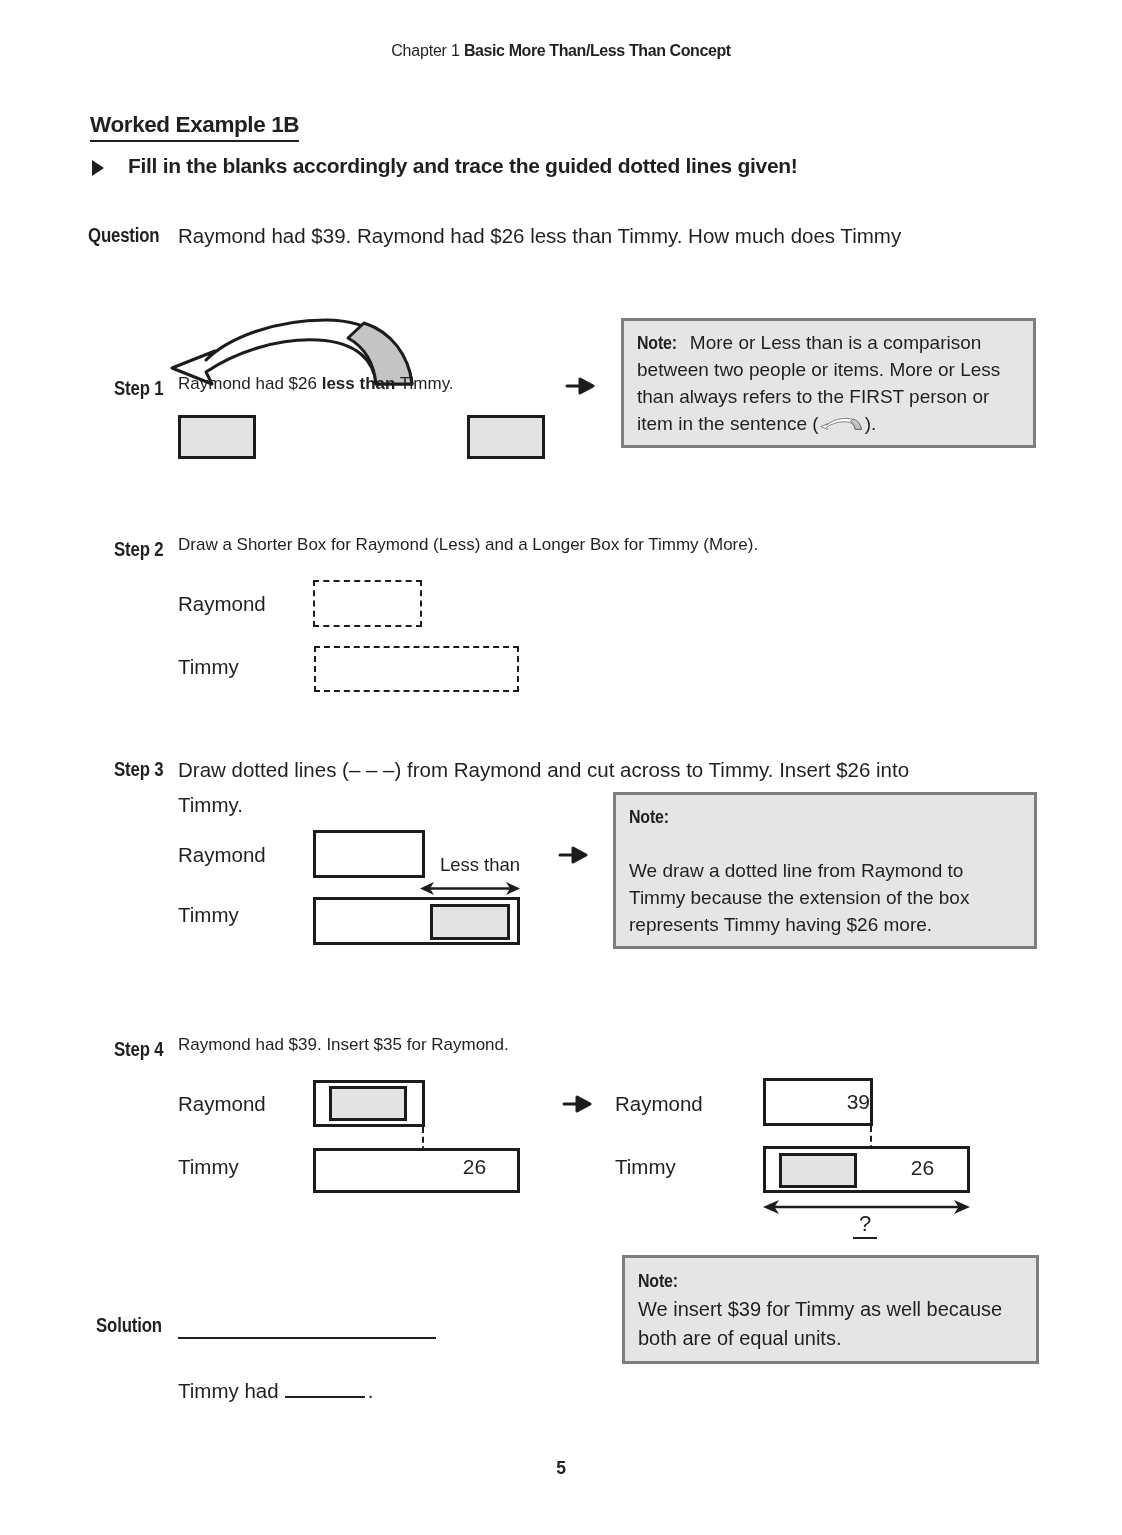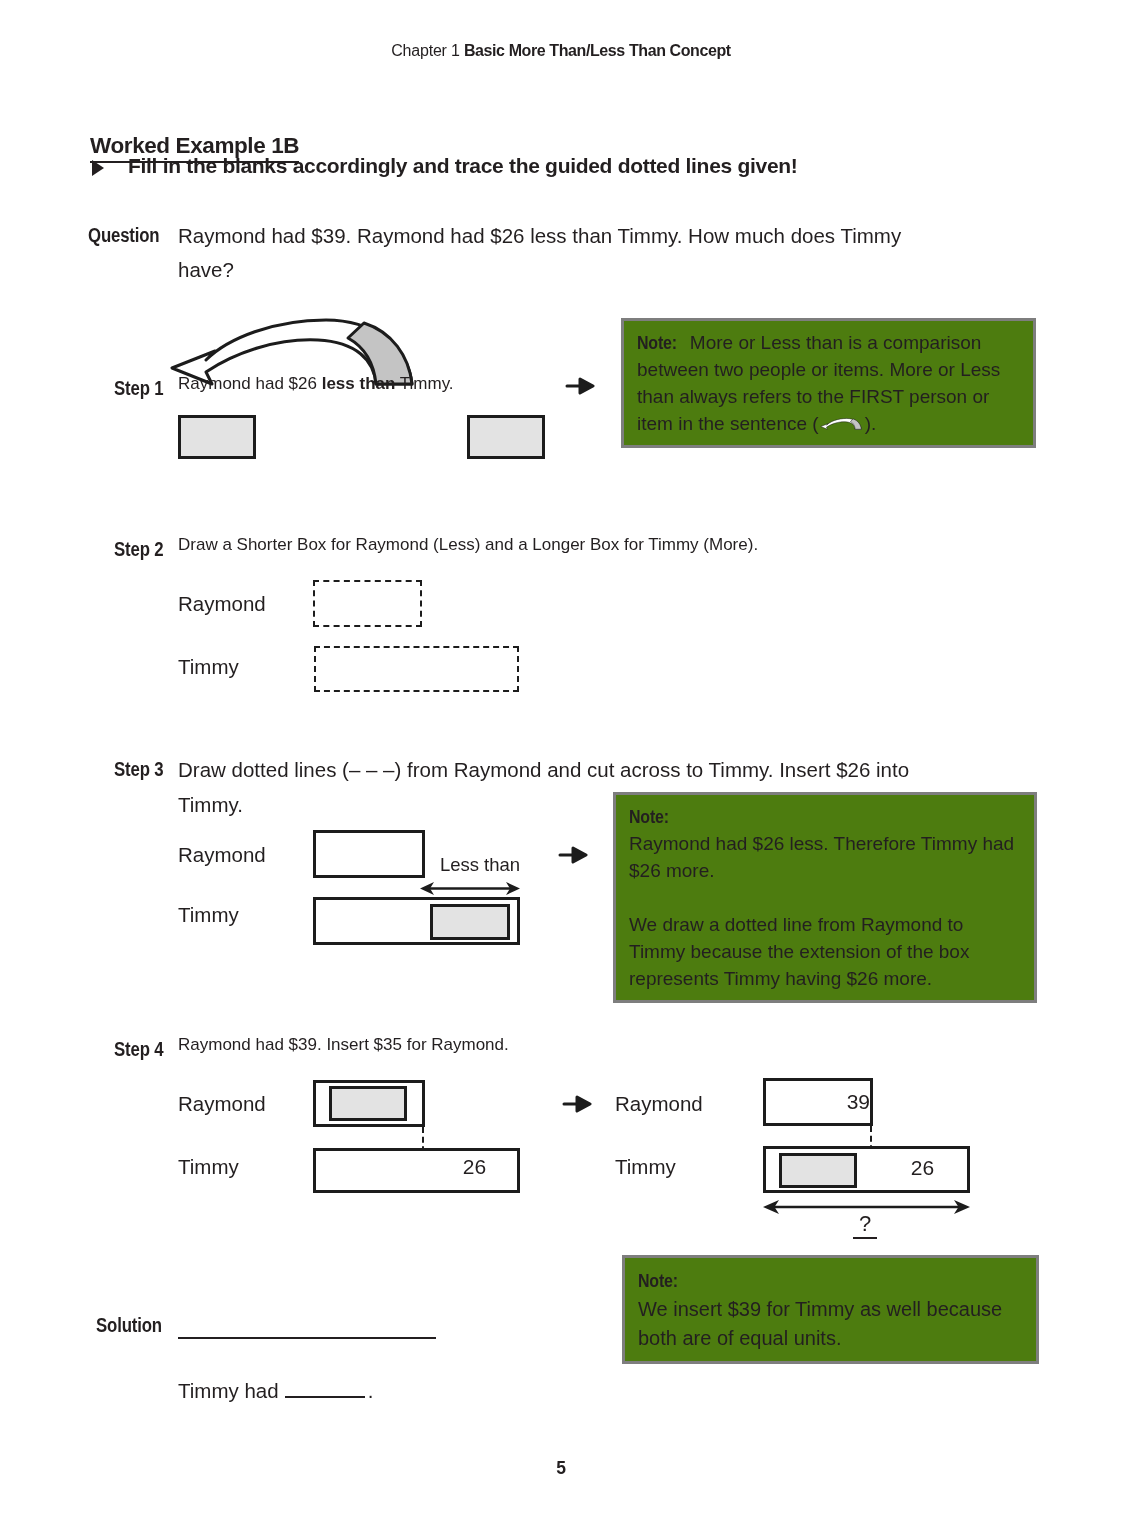--- a/index.html
+++ b/index.html
@@ -6,25 +6,25 @@
   .page{
     position:relative;width:1122px;height:1535px;background:#fff;
     font-family:"Liberation Sans",sans-serif;color:#231f20;overflow:hidden;
   }
   .abs{position:absolute;}
   .cond{font-weight:700;display:inline-block;transform:scaleX(.84);transform-origin:left center;white-space:nowrap;letter-spacing:-.2px;}
   .body-txt{font-size:20.5px;line-height:34px;}
   .step-line{font-size:17px;white-space:nowrap;}
   .header{left:0;right:0;top:42px;text-align:center;font-size:16px;letter-spacing:-.2px;}
   .header b{letter-spacing:-.4px;}
-  .title{left:90px;top:112px;font-size:22.5px;font-weight:700;border-bottom:2.5px solid #231f20;padding-bottom:2px;letter-spacing:-.4px;margin-top:21px;}
+  .title{left:90px;top:112px;font-size:22.5px;font-weight:700;border-bottom:2.5px solid #231f20;padding-bottom:2px;letter-spacing:-.4px;}
   .instruction{left:90px;top:154px;display:flex;align-items:flex-start;}
   .tri{width:0;height:0;border-left:12px solid #231f20;border-top:8px solid transparent;border-bottom:8px solid transparent;margin:6px 24px 0 2px;}
   .instr-txt{font-size:21px;font-weight:700;letter-spacing:-.3px;}
-  .note{position:absolute;background:#4d7c0f;border:3px solid #7e7e7e;padding:8px 13px;font-size:19px;line-height:27px;}
+  .note{position:absolute;background:#e5e5e5;border:3px solid #7e7e7e;padding:8px 13px;font-size:19px;line-height:27px;}
   .nlabel{font-size:19px;line-height:27px;}
   .gbox{position:absolute;background:#e3e3e3;border:3px solid #1c1c1c;}
   .wbox{position:absolute;background:#fff;border:3px solid #1c1c1c;}
   .dbox{position:absolute;background:#fff;border:2.5px dashed #1c1c1c;}
   .vdash{position:absolute;width:0;border-left:2.5px dashed #1c1c1c;}
   .num{font-size:21px;text-align:center;}
   .flexc{display:flex;align-items:center;justify-content:flex-end;}
   .lbl{font-size:20.5px;}
   .sol-line{left:178px;top:1337px;width:258px;height:0;border-top:2.5px solid #231f20;}
   .blank{display:inline-block;width:80px;border-bottom:2px solid #231f20;height:21px;margin:0 3px 0 6px;}
@@ -65,21 +65,20 @@
   <div class="abs title">Worked Example 1B</div>
 
   <div class="abs instruction">
     <span class="tri"></span>
     <span class="instr-txt">Fill in the blanks accordingly and trace the guided dotted lines given!</span>
   </div>
 
   <div class="abs cond" style="left:88px;top:224px;font-size:20px;">Question</div>
   <div class="abs body-txt" style="left:178px;top:219px;">
     <div>Raymond had $39. Raymond had $26 less than Timmy. How much does Timmy</div>
-    <div>have?</div>
   </div>
 
   <svg class="abs" style="left:162px;top:310px;" width="272" height="80" viewBox="0 0 272 80">
       <use href="#swoosh"></use>
     </svg>
 
   <div class="abs cond" style="left:114px;top:377px;font-size:20px;">Step 1</div>
   <div class="abs step-line" style="left:178px;top:374px;">
     <span>Raymond had $26 </span><b>less than</b><span> Timmy.</span>
   </div>
@@ -123,21 +122,20 @@
   <div class="abs lbl" style="left:178px;top:903px;">Timmy</div>
   <div class="wbox" style="left:313px;top:897px;width:201px;height:42px;"></div>
   <div class="gbox" style="left:430px;top:904px;width:74px;height:30px;"></div>
 
   <svg class="abs" style="left:558px;top:843px;" width="30" height="24" viewBox="0 0 30 24">
       <use href="#bold-right-arrow"></use>
     </svg>
 
   <div class="note" style="left:613px;top:792px;width:392px;">
     <div class="cond nlabel">Note:</div>
-    <div>Raymond had $26 less. Therefore Timmy had $26 more.</div>
     <div style="height:27px;"></div>
     <div>We draw a dotted line from Raymond to Timmy because the extension of the box represents Timmy having $26 more.</div>
   </div>
 
   <div class="abs cond" style="left:114px;top:1038px;font-size:20px;">Step 4</div>
   <div class="abs step-line" style="left:178px;top:1035px;">Raymond had $39. Insert $35 for Raymond.</div>
 
   <div class="abs lbl" style="left:178px;top:1092px;">Raymond</div>
   <div class="wbox" style="left:313px;top:1080px;width:106px;height:41px;"></div>
   <div class="gbox" style="left:329px;top:1086px;width:72px;height:29px;"></div>

